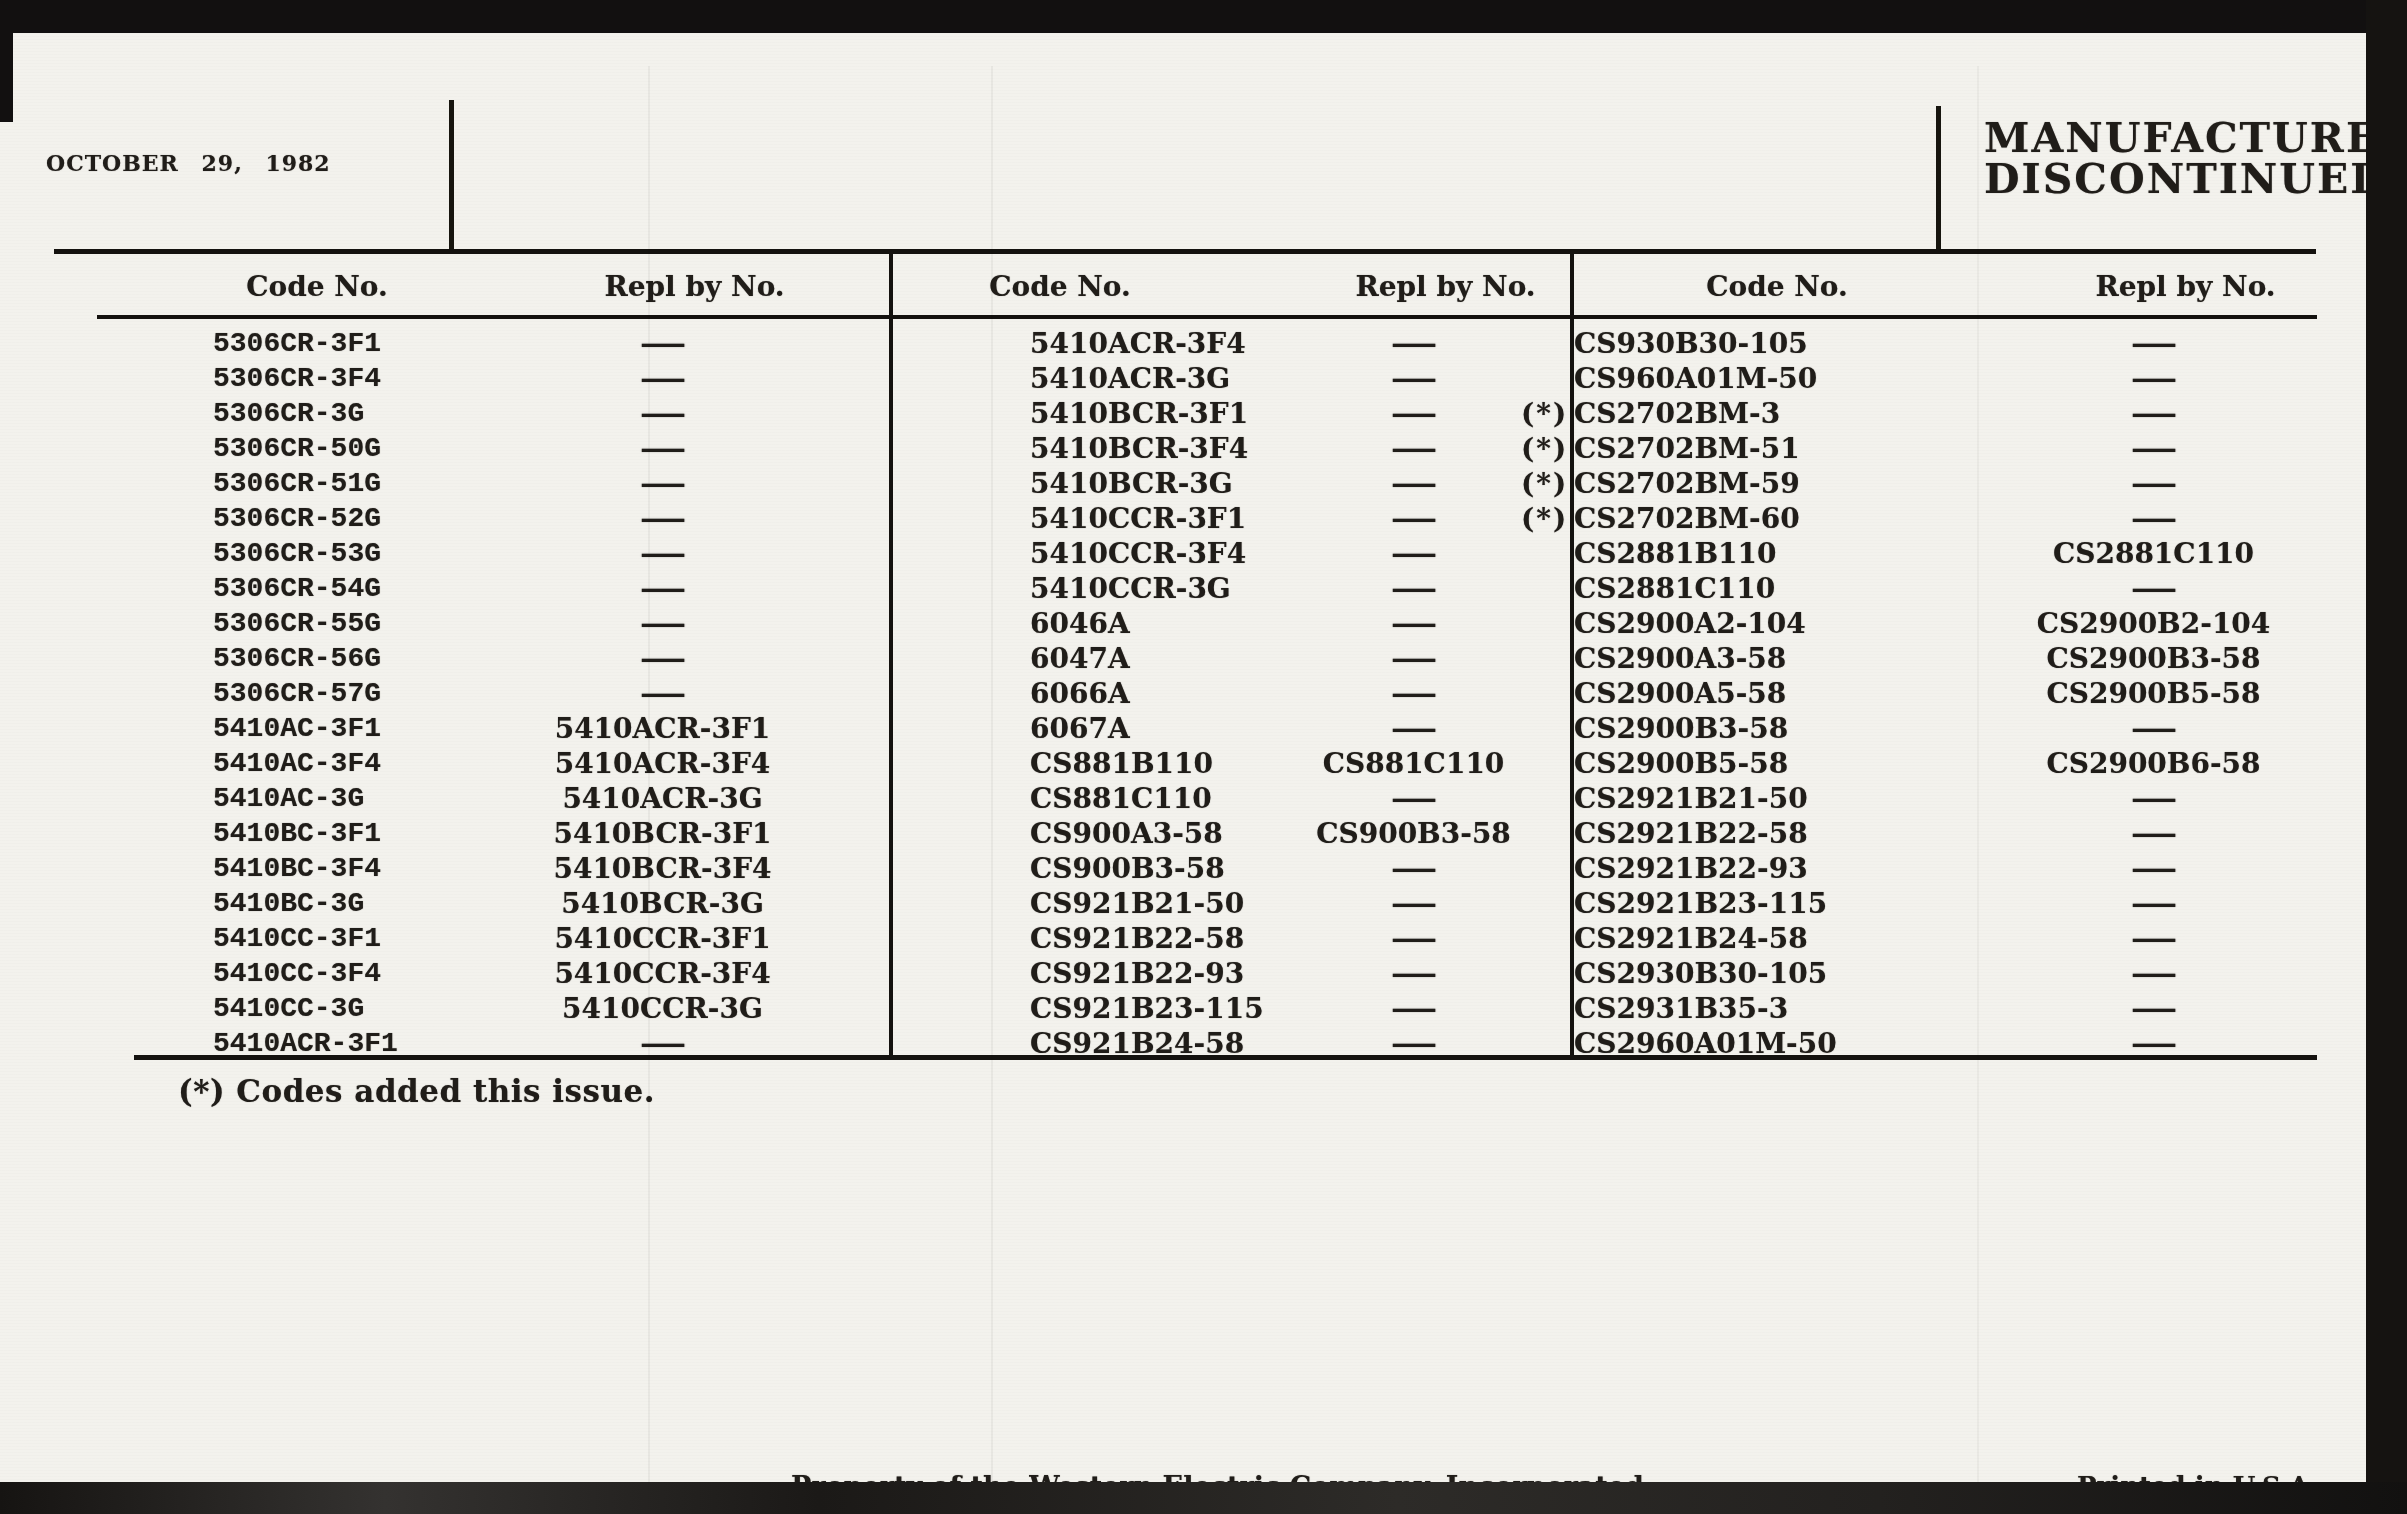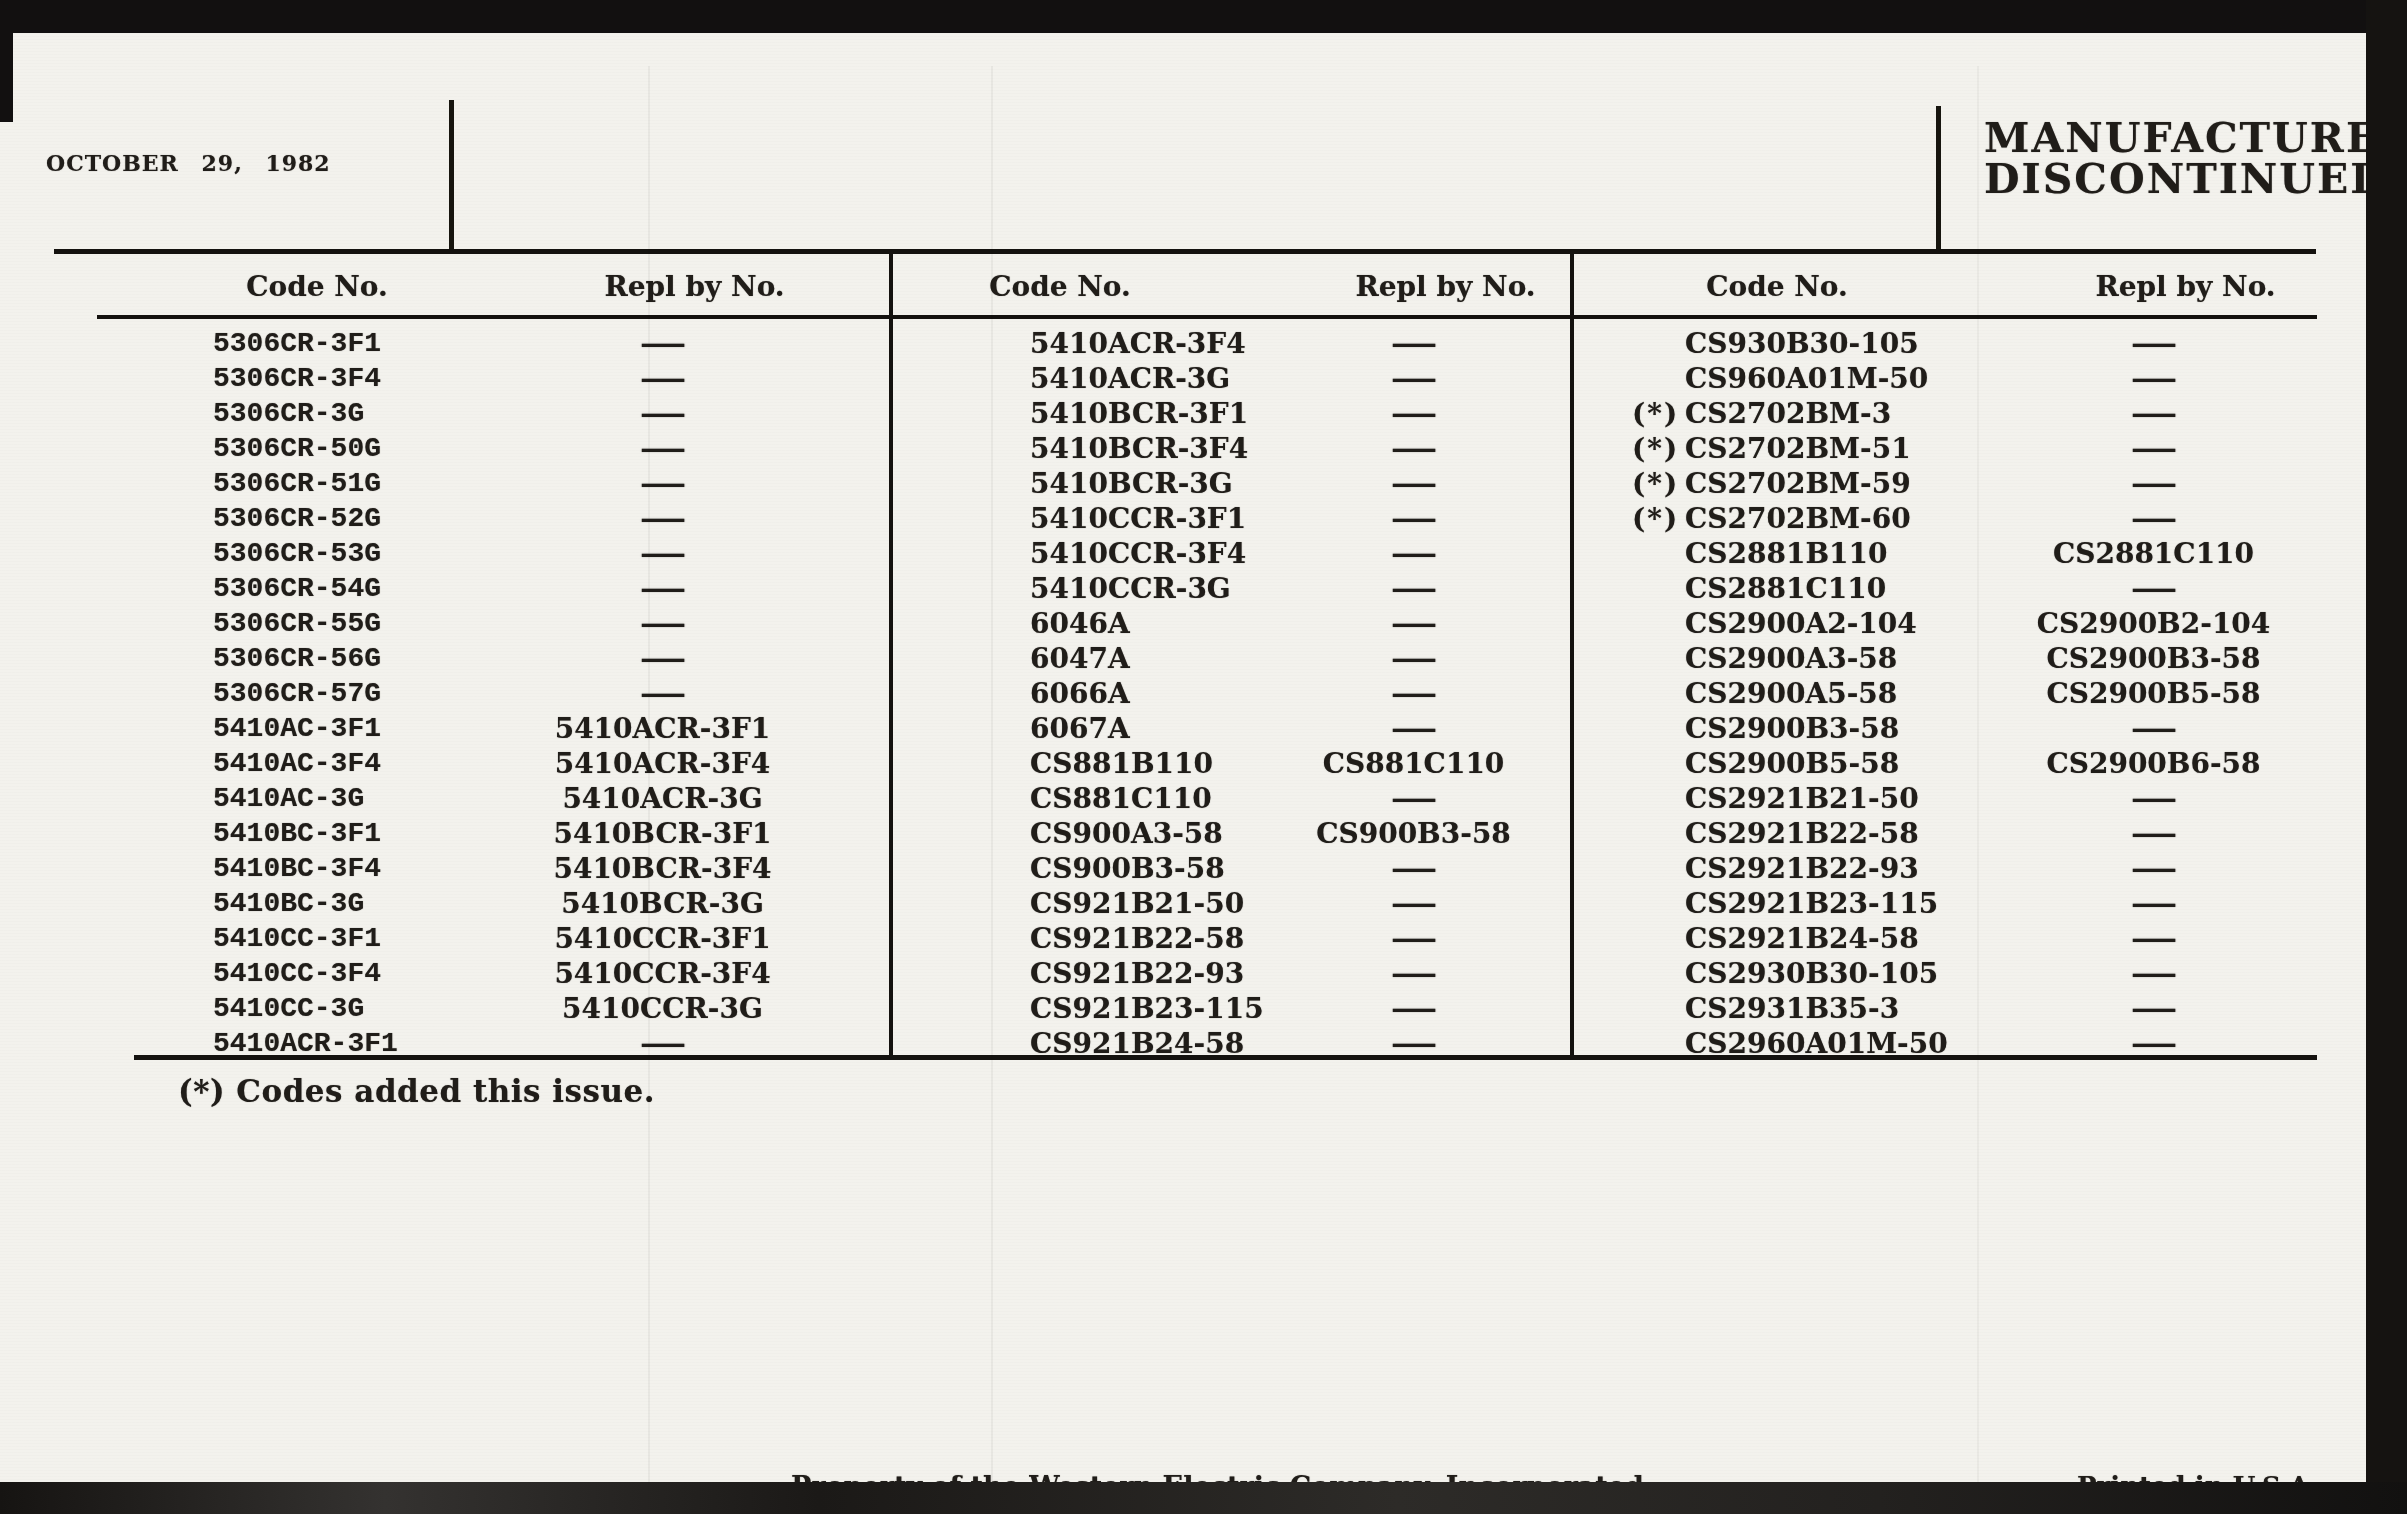--- a/index.html
+++ b/index.html
@@ -53,21 +53,21 @@
   .sec-head{height:55px;align-items:center;gap:32px;}
   .col-h{text-align:center;white-space:nowrap;}
   .sec1 .code-h{padding-left:89px;}
   .sec2 .code-h{padding-right:30px;}
   .sec3 .code-h{padding-right:10px;}
   .t-rows{margin-top:12px;}
   .t-row{height:35px;line-height:35px;align-items:center;}
   .code-cell{white-space:nowrap;}
   .sec1 .code-cell{padding-left:104px;font-family:Liberation Mono, monospace;}
   .sec2 .code-cell{padding-left:137px;}
-  .sec3 .code-cell{padding-left:111px;}
+  .sec3 .code-cell{}
   .repl-cell{text-align:center;white-space:nowrap;}
   .repl-cell .dash{display:inline-block;transform:scaleX(1.7);}
   .flag{display:inline-block;width:53px;margin-left:-53px;letter-spacing:2px;}
 
   
   .footnote{position:absolute;left:178px;top:1040px;font-size:31px;letter-spacing:0.5px;}
   .footer-property{position:absolute;left:594px;top:1438px;width:1247px;text-align:center;font-size:27px;}
   .footer-printed{position:absolute;left:2077px;top:1438px;font-size:26px;}
 </style>
 </head>

